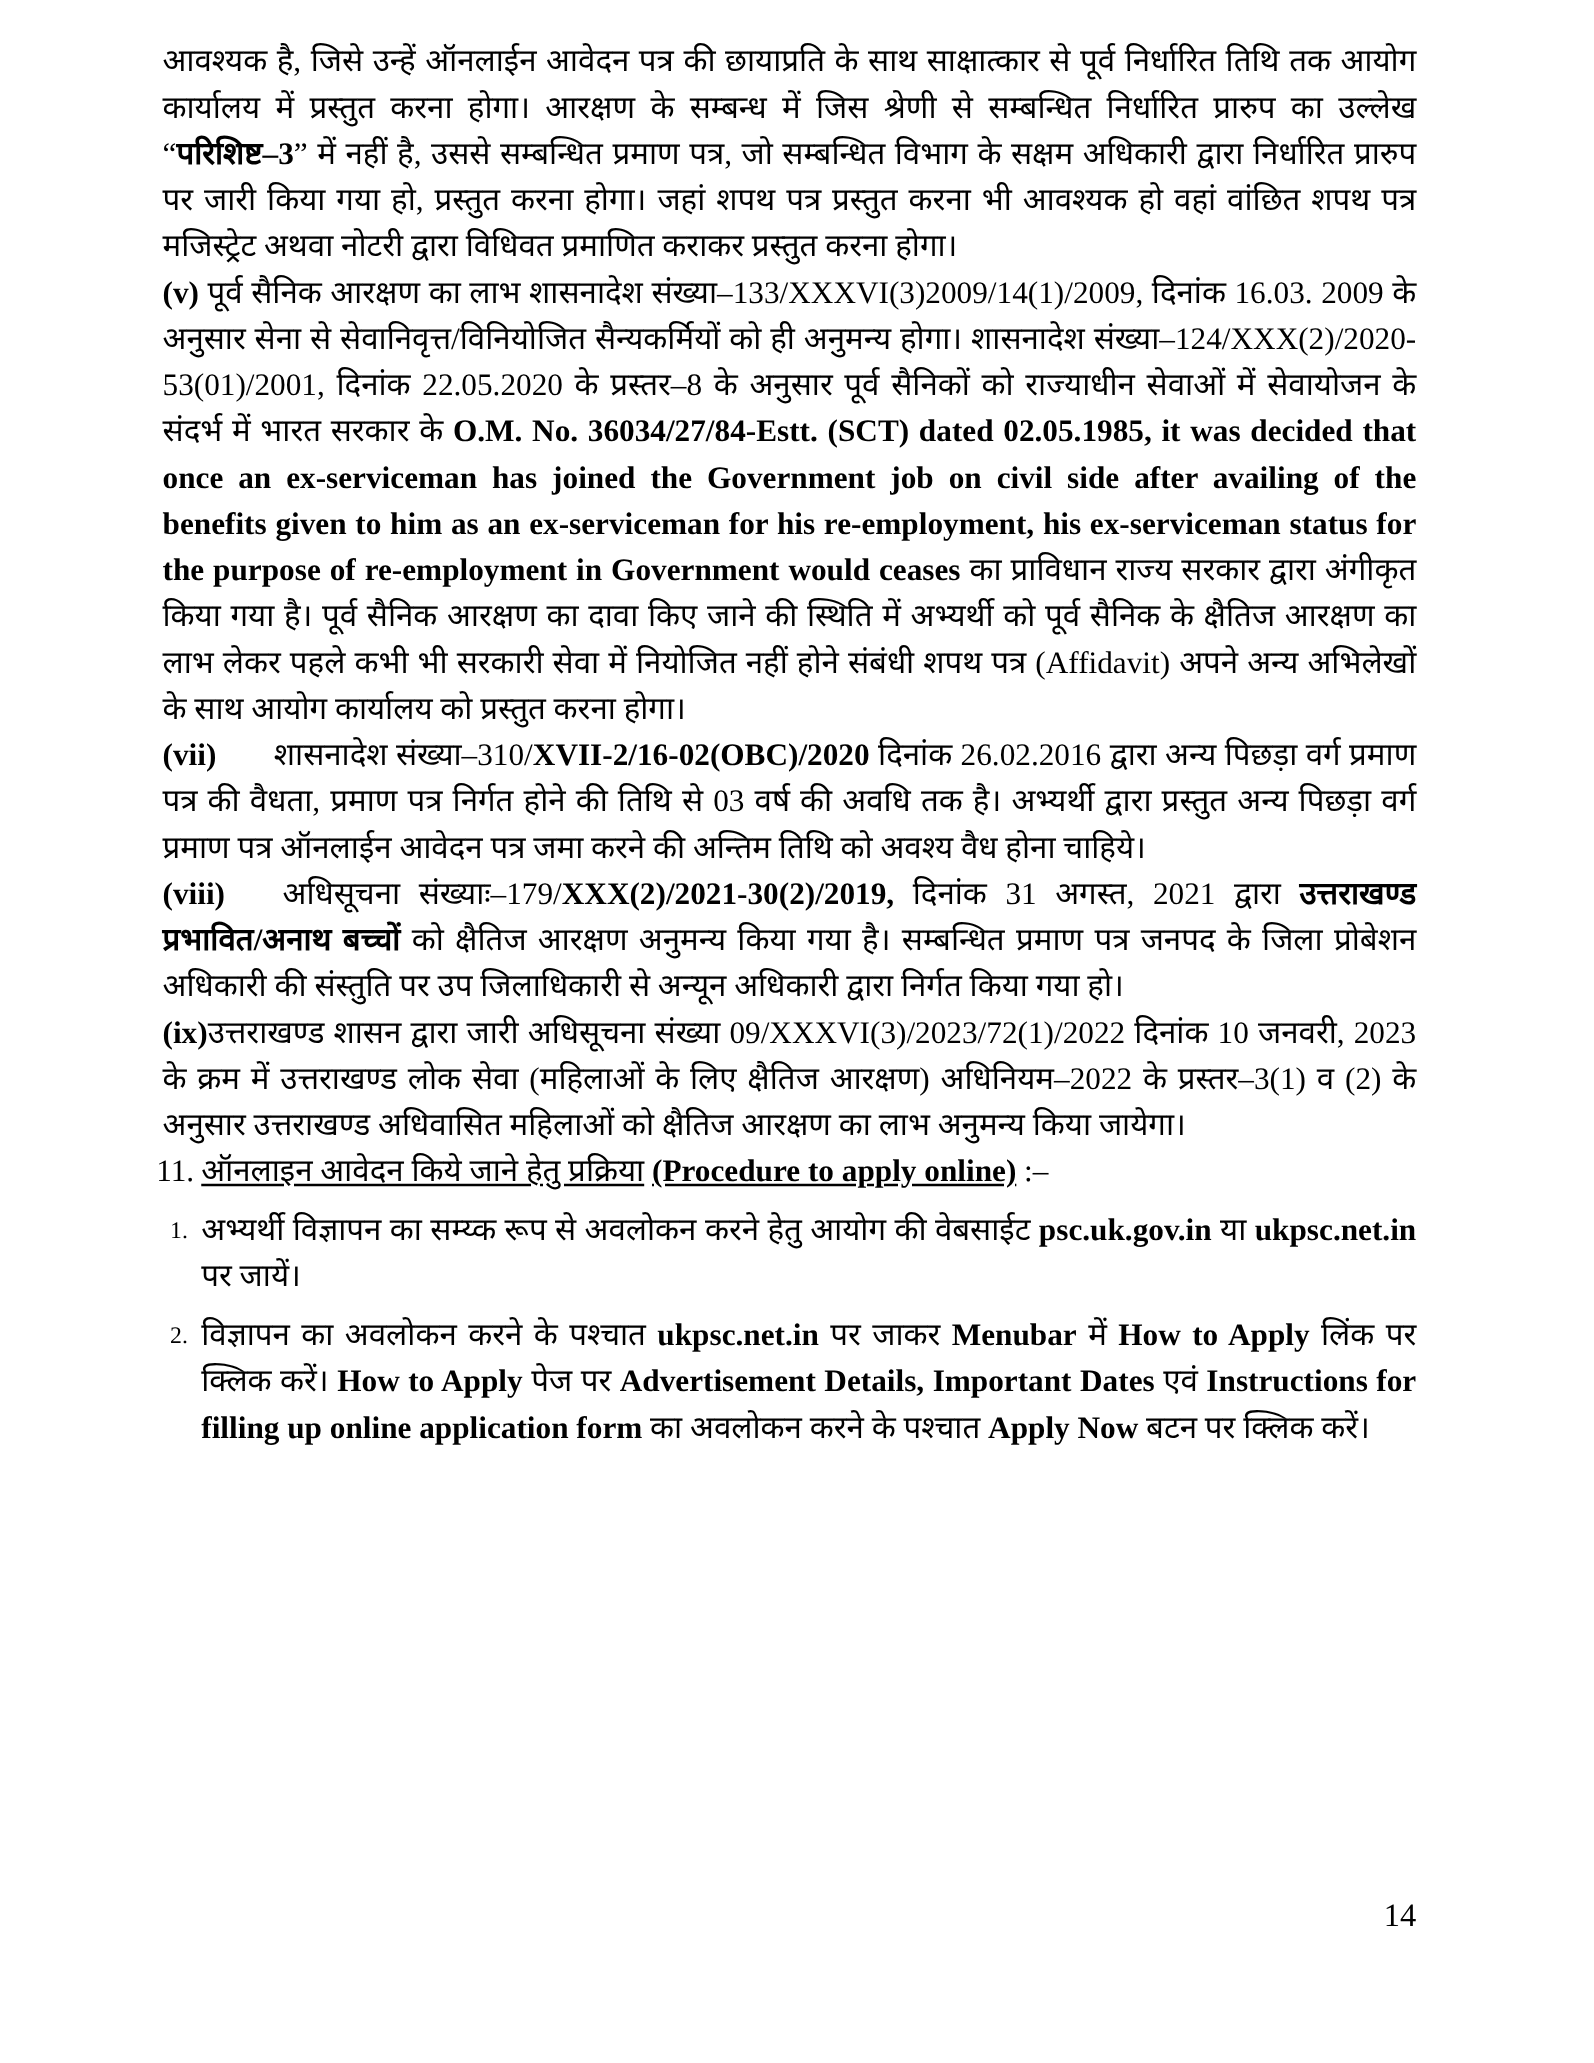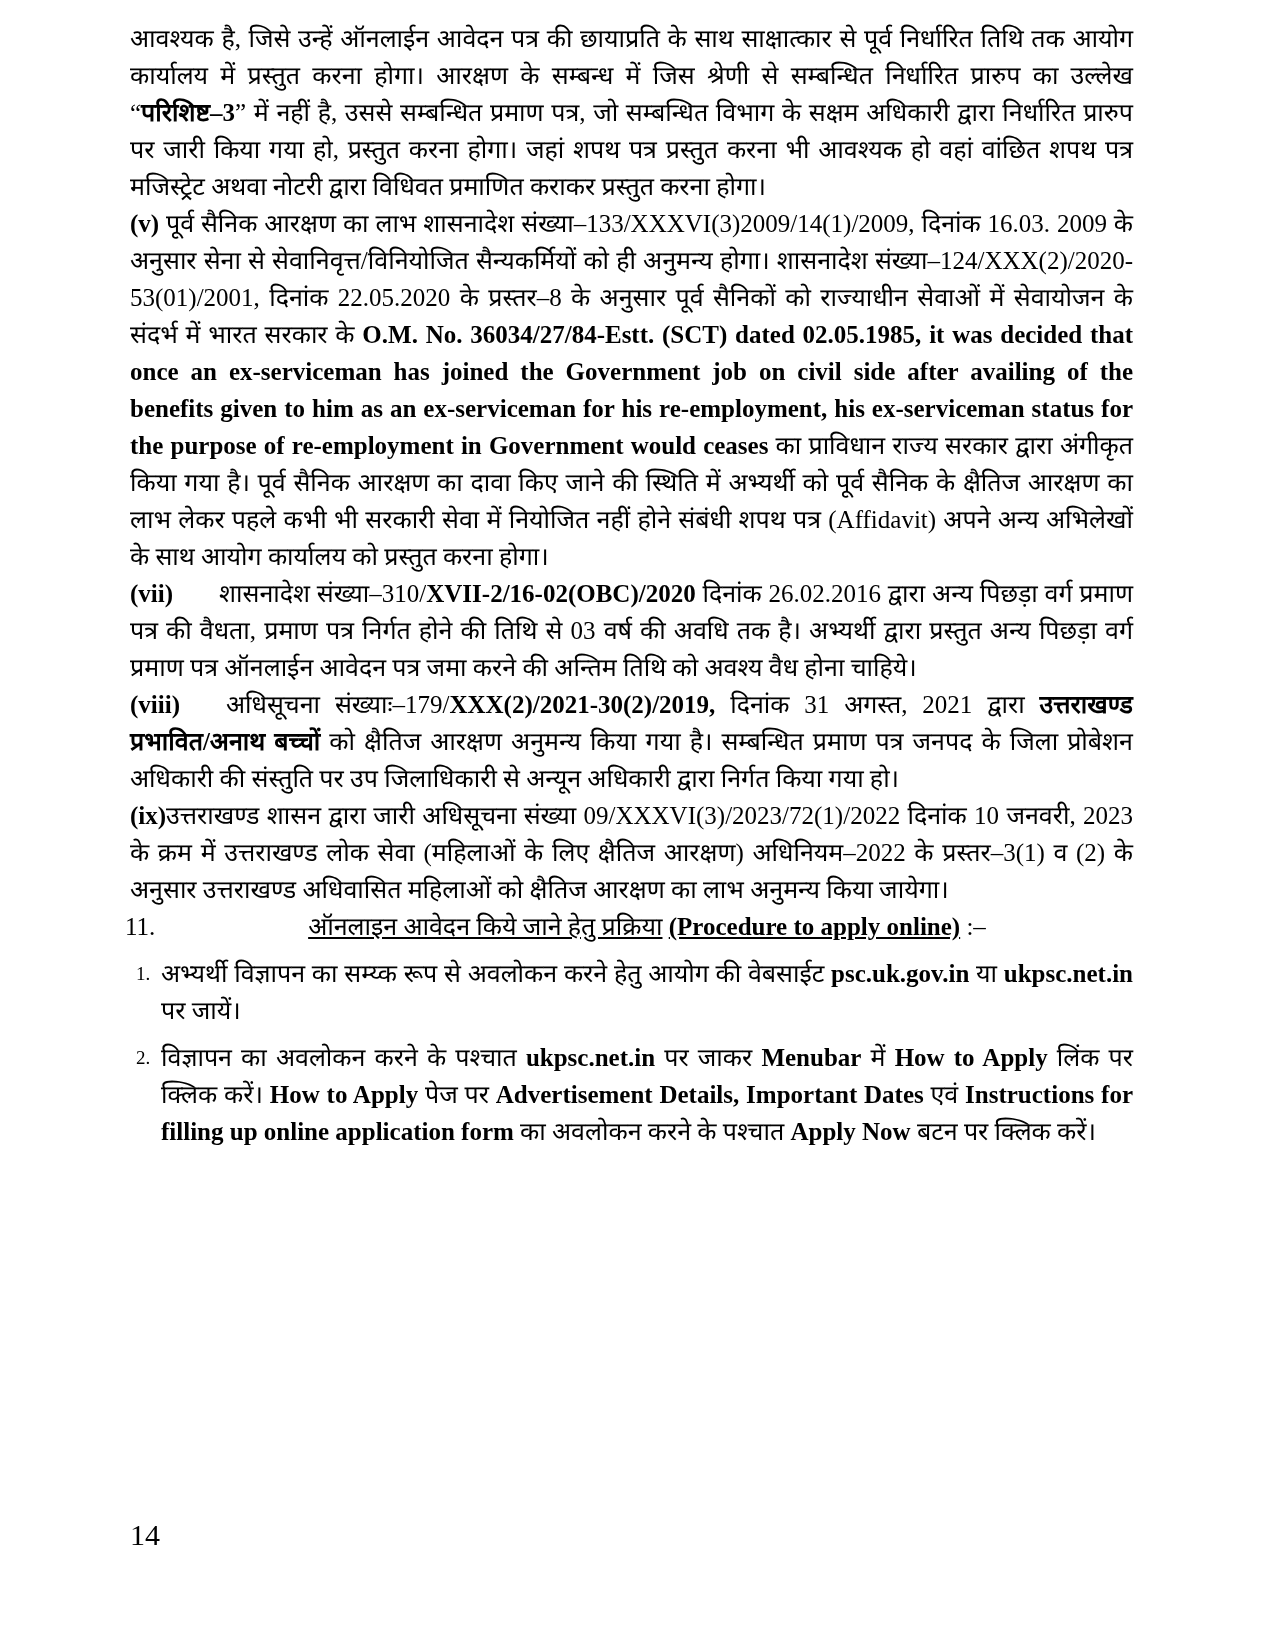--- a/index.html
+++ b/index.html
@@ -8,58 +8,58 @@
     width: 1275px;
     height: 1650px;
     background: #ffffff;
     color: #000000;
     font-family: "Liberation Serif", "DejaVu Serif", serif;
     overflow: hidden;
   }
   .content {
     position: absolute;
     left: 130px;
-    top: 20px;
+    top: 31px;
     width: 1003px;
     font-size: 25px;
     line-height: 37px;
     text-align: justify;
   }
   .content p { margin: 0; padding: 0; }
   .b { font-weight: bold; }
   .i { }
   .u { text-decoration: underline; }
   .gap { margin-right: 46px; }
   .indent { text-indent: 46px; }
   .sec11 {
     display: flex;
     margin-top: 0;
     align-items: flex-start;
   }
   .sec11-num { flex: 0 0 36px; margin-left: -5px; }
-  .sec11-title { flex: 1; text-align: center; font-family: Liberation Serif, serif; }
+  .sec11-title { flex: 1; text-align: left; font-family: Liberation Serif, serif; }
   .plist-item {
     display: flex;
     margin-top: 10px;
     align-items: flex-start;
   }
   .pnum {
     flex: 0 0 25px;
     margin-left: 6px;
     font-size: 19px;
     line-height: 37px;
   }
   .ptext { flex: 1; text-align: justify; }
   .page-num {
     position: absolute;
     left: 130px;
     width: 1003px;
     top: 1518px;
-    text-align: left;
-    font-size: 30px;
+    text-align: right;
+    font-size: 26px;
   }
 </style>
 </head>
 <body>
 
 <div class="page">
   <div class="content">
 
     <p class="para"><span>आवश्यक है, जिसे उन्हें ऑनलाईन आवेदन पत्र की छायाप्रति के साथ साक्षात्कार से पूर्व निर्धारित तिथि तक आयोग कार्यालय में प्रस्तुत करना होगा। आरक्षण के सम्बन्ध में जिस श्रेणी से सम्बन्धित निर्धारित प्रारुप का उल्लेख “</span><span class="b">परिशिष्ट–3</span><span>” में नहीं है, उससे सम्बन्धित प्रमाण पत्र, जो सम्बन्धित विभाग के सक्षम अधिकारी द्वारा निर्धारित प्रारुप पर जारी किया गया हो, प्रस्तुत करना होगा। जहां शपथ पत्र प्रस्तुत करना भी आवश्यक हो वहां वांछित शपथ पत्र मजिस्ट्रेट अथवा नोटरी द्वारा विधिवत प्रमाणित कराकर प्रस्तुत करना होगा।</span></p>
 

